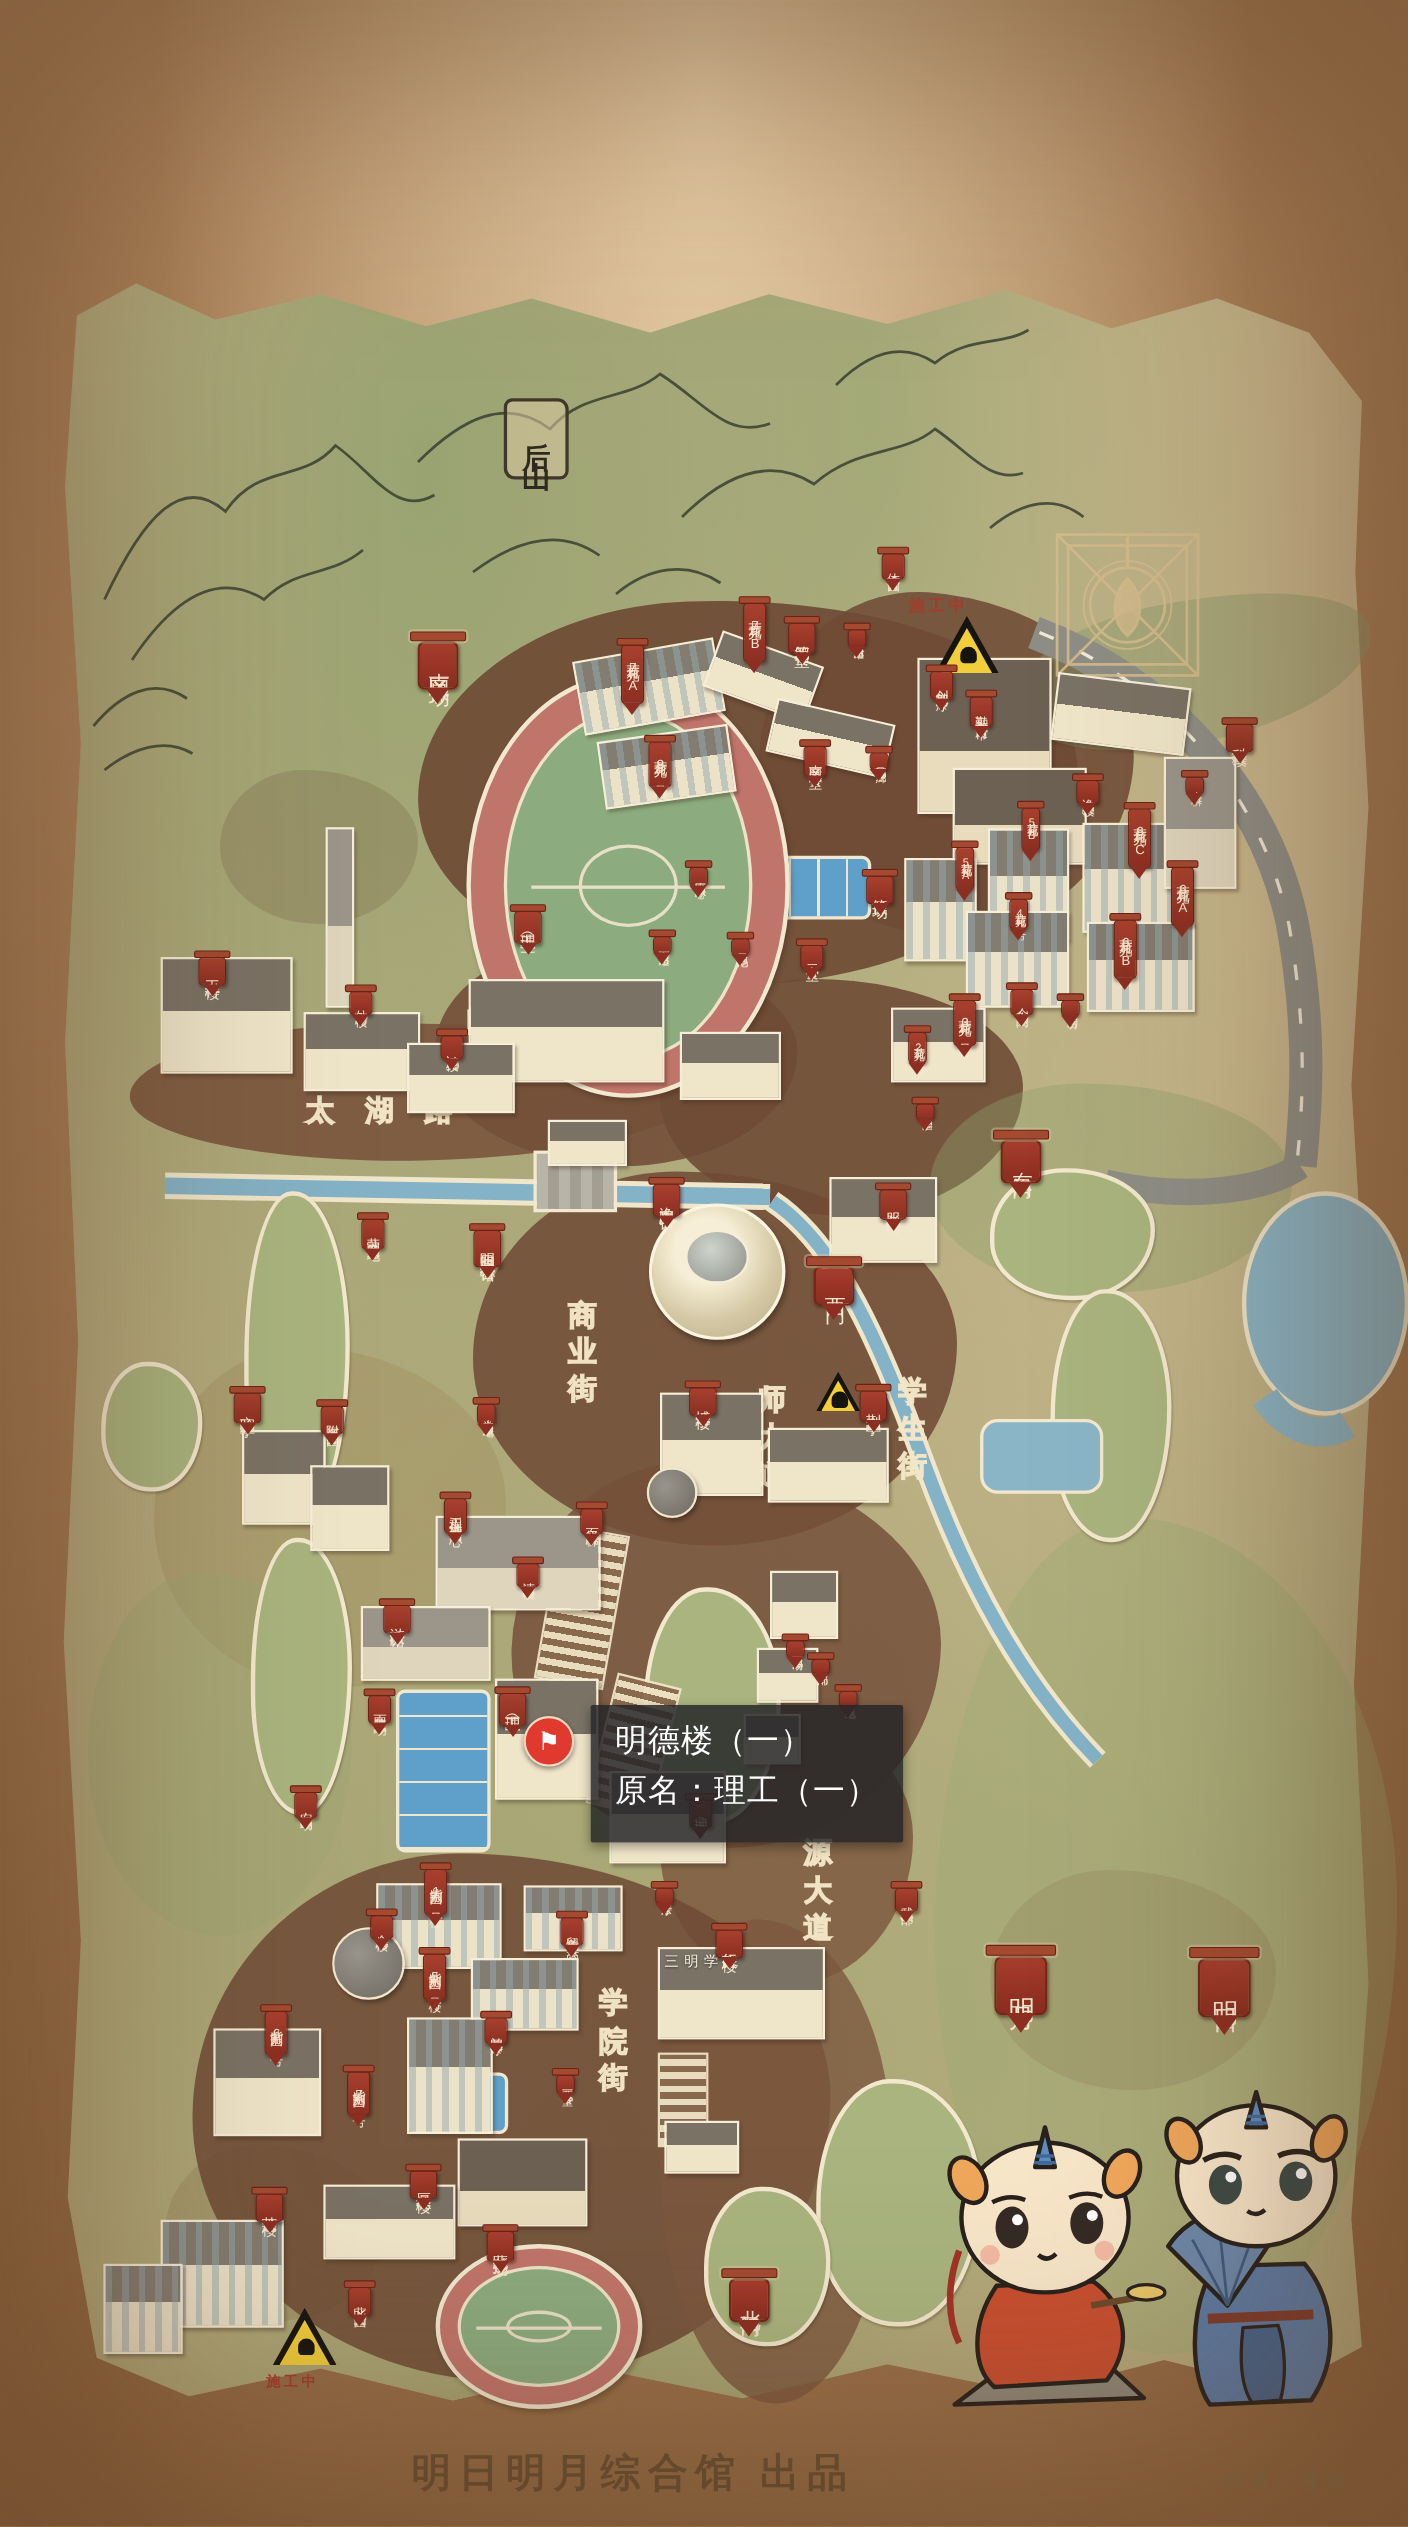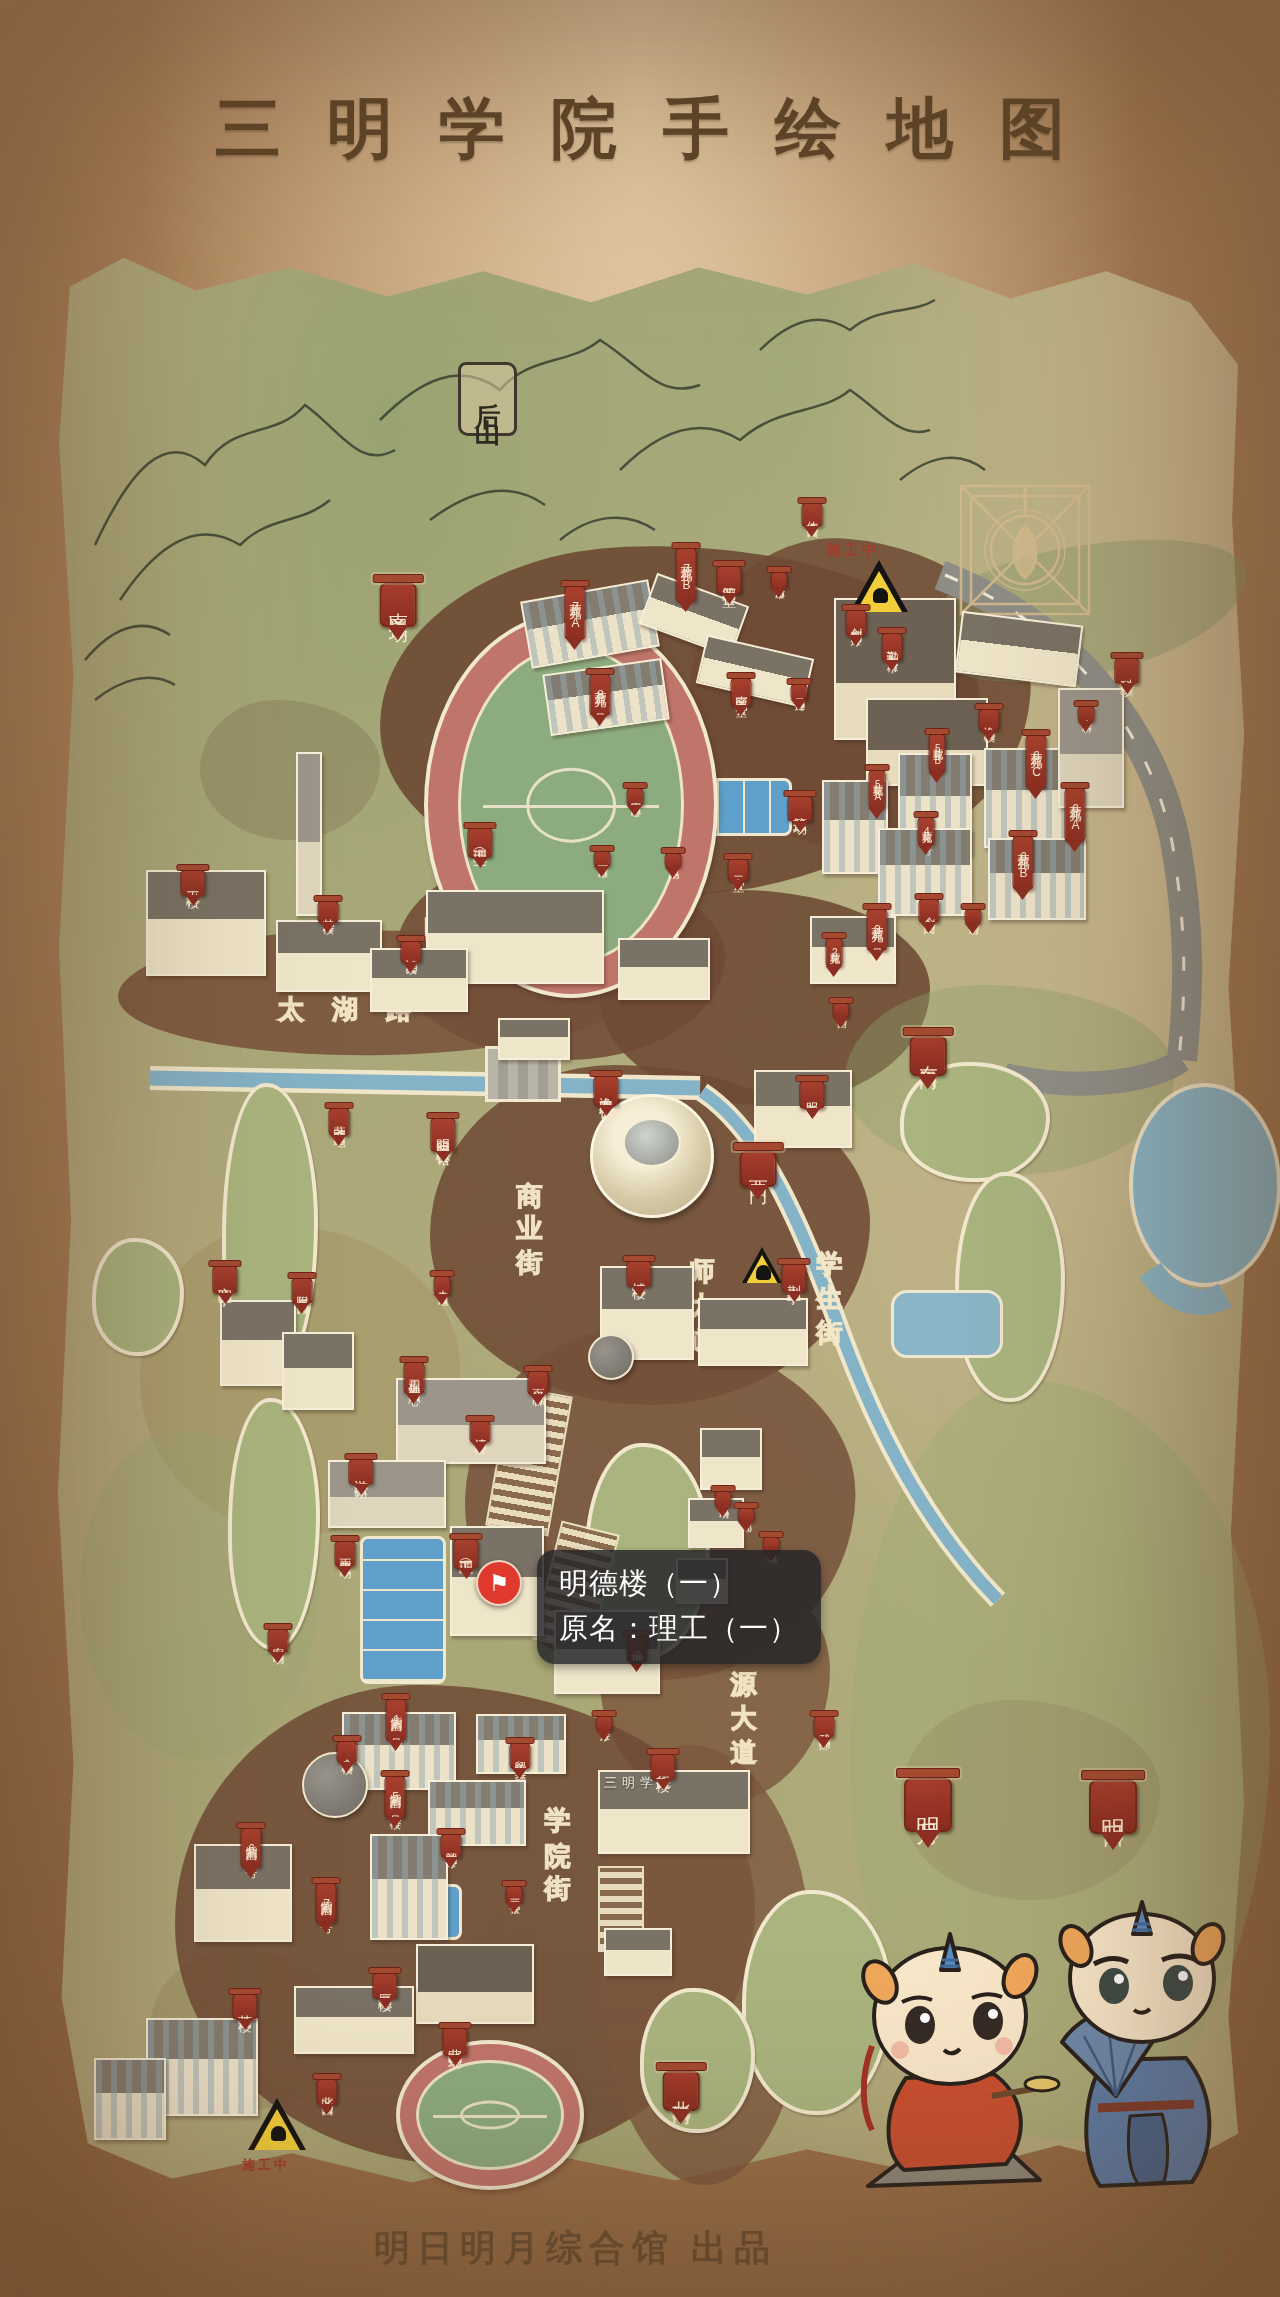--- a/index.html
+++ b/index.html
@@ -77,40 +77,39 @@
   .sign{position:absolute;writing-mode:vertical-rl;text-orientation:upright;z-index:12;
     background:rgba(219,201,162,.55);border:3px solid #40392b;border-radius:8px 10px 8px 10px;
     color:#2e2a20;font-weight:bold;font-size:26px;padding:16px 9px;letter-spacing:18px;
     font-family:"Liberation Serif",serif}
   .warn{position:absolute;width:58px;height:52px;background:#161410;clip-path:polygon(50% 0,100% 100%,0 100%);
     display:flex;align-items:flex-end;justify-content:center;z-index:15}
   .warn i{display:block;width:46px;height:41px;background:#f2cf3a;clip-path:polygon(50% 0,100% 100%,0 100%);position:relative}
   .warn i::after{content:'';position:absolute;left:50%;top:48%;width:15px;height:15px;background:#161410;border-radius:50% 50% 25% 25%;transform:translate(-40%,-20%)}
   .warn.small{width:40px;height:36px}.warn.small i{width:31px;height:28px}
   .compass{position:absolute;left:955px;top:480px;width:140px;height:140px;z-index:7;opacity:.92}
-  .tooltip{position:absolute;left:537px;top:1550px;background:rgba(37,37,40,.84);border-radius:18px;
-    padding:11px 22px 13px;color:#fff;font-size:29px;line-height:1.55;z-index:40;letter-spacing:1px;
+  .tooltip{position:absolute;left:537px;top:1550px;background:rgba(37,37,40,.84);border-radius:2px;
+    padding:11px 22px 24px;color:#fff;font-size:29px;line-height:1.55;z-index:40;letter-spacing:1px;
     box-shadow:0 4px 10px rgba(0,0,0,.35)}
   .pin{position:absolute;left:476px;top:1560px;width:46px;height:46px;border-radius:50%;background:#e03a2e;
     border:2px solid #f3d9c2;color:#fff;display:flex;align-items:center;justify-content:center;
     font-size:23px;z-index:41;cursor:pointer;box-shadow:0 2px 5px rgba(0,0,0,.45)}
   .gate-plaque{position:absolute;left:560px;top:1774px;width:160px;text-align:center;color:#f7f1e2;
     font-size:13px;letter-spacing:5px;z-index:16;text-shadow:0 1px 2px rgba(0,0,0,.6)}
   .credits-producer{position:absolute;left:374px;top:2224px;font-size:36px;font-weight:bold;color:#6b5133;
     letter-spacing:7px;font-family:"Liberation Serif",serif;z-index:5}
   .credits-author{position:absolute;left:1112px;top:2242px;font-size:20px;color:#85704a;letter-spacing:3px;
     font-family:"Liberation Serif",serif;z-index:5}
   .mascot{position:absolute;z-index:30}
   svg.layer{position:absolute;inset:0;width:1280px;height:2297px;z-index:4;pointer-events:none}
 </style>
 </head>
 <body>
 
 <div id="page">
-  <div class="title">三明学院手绘地图</div>
 
   <div id="map"></div>
 
   <svg class="layer" viewBox="0 0 1280 2297">
     <g fill="none" stroke="#39412f" stroke-width="2.5" opacity=".85">
       <path d="M95,545 C130,470 165,430 205,465 C235,420 275,440 305,405 C340,430 360,470 395,450"></path>
       <path d="M120,600 C160,540 200,520 240,545 C270,515 300,525 330,500"></path>
       <path d="M85,660 C110,630 140,615 170,635 M95,700 C120,680 150,670 175,685"></path>
       <path d="M380,420 C420,380 460,360 500,390 C530,355 570,365 600,340 C640,365 660,400 700,385"></path>
       <path d="M620,470 C660,430 700,415 740,440 C780,405 820,415 850,390 C880,410 900,440 930,430"></path>

